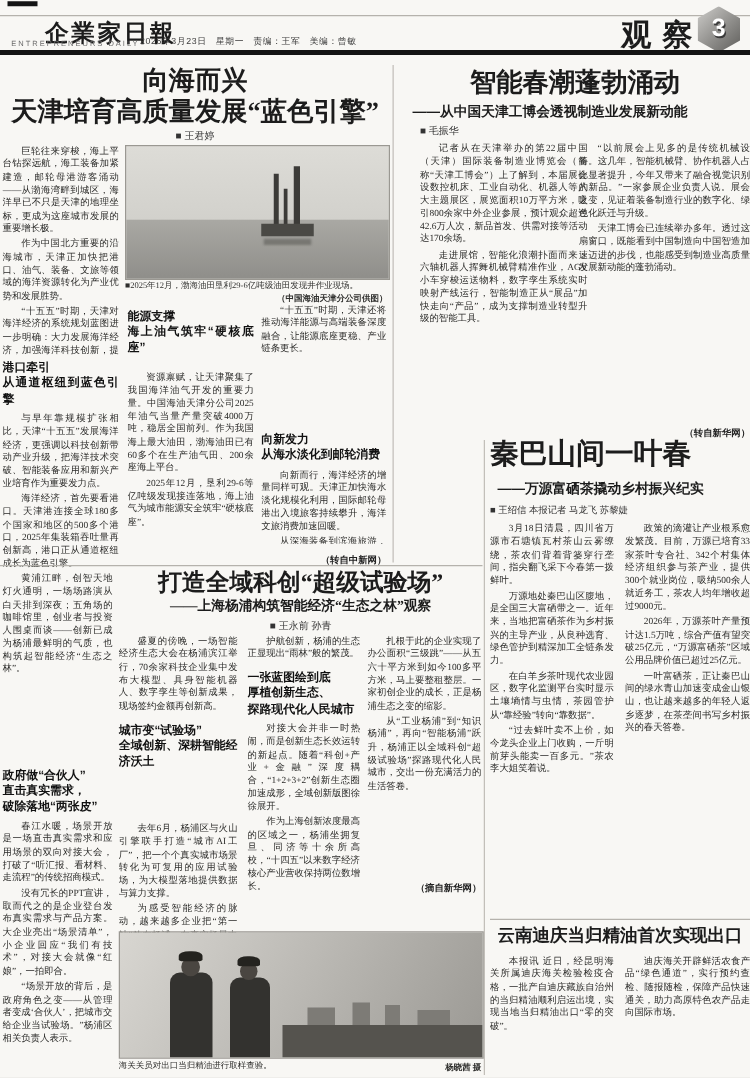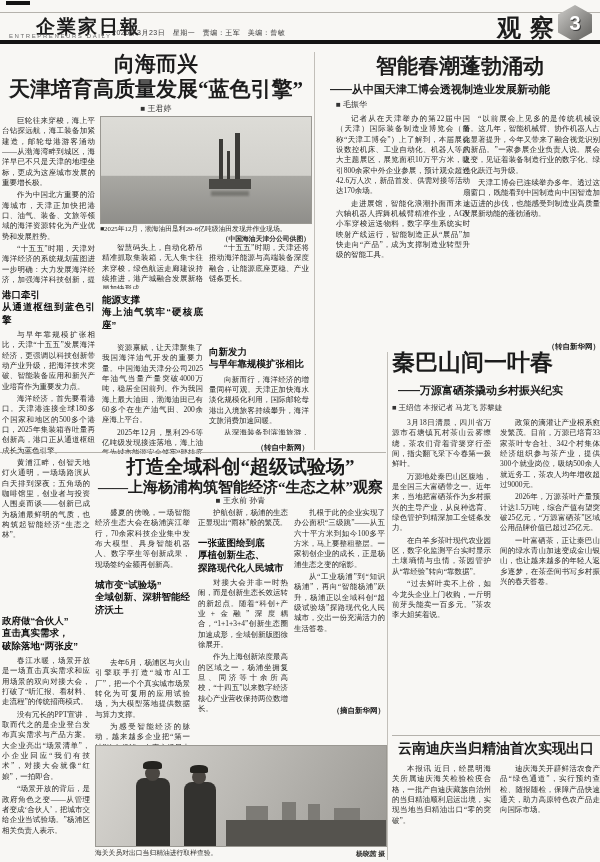--- a/index.html
+++ b/index.html
@@ -89,37 +89,34 @@
       </div>
     <div class="inhead">港口牵引
 从通道枢纽到蓝色引擎</div>
     <div class="seg" style="height:130px;">
         <p class="para">与早年靠规模扩张相比，天津“十五五”发展海洋经济，更强调以科技创新带动产业升级，把海洋技术突破、智能装备应用和新兴产业培育作为重要发力点。</p>
         <p class="para">海洋经济，首先要看港口。天津港连接全球180多个国家和地区的500多个港口，2025年集装箱吞吐量再创新高，港口正从通道枢纽成长为蓝色引擎。</p>
       </div>
   </div>
 
   <div class="abs col" style="left:102px;top:243px;width:101px;height:211px;">
-    <div class="seg" style="height:46px;">
-        <p class="para">智慧码头上，自动化桥吊精准抓取集装箱，无人集卡往来穿梭，绿色航运走廊建设持续推进，港产城融合发展新格局加快形成。</p>
-      </div>
     <div class="inhead">能源支撑
 海上油气筑牢“硬核底座”</div>
     <div class="seg" style="height:128px;margin-top:12px;">
         <p class="para">资源禀赋，让天津聚集了我国海洋油气开发的重要力量。中国海油天津分公司2025年油气当量产量突破4000万吨，稳居全国前列。作为我国海上最大油田，渤海油田已有60多个在生产油气田、200余座海上平台。</p>
         <p class="para">2025年12月，垦利29-6等亿吨级发现接连落地，海上油气为城市能源安全筑牢“硬核底座”。</p>
       </div>
   </div>
 
   <div class="abs col" style="left:209px;top:243px;width:100px;height:211px;">
     <div class="seg" style="height:98px;">
         <p class="para">“十五五”时期，天津还将推动海洋能源与高端装备深度融合，让能源底座更稳、产业链条更长。</p>
       </div>
     <div class="inhead">向新发力
-与早年靠规模扩张相比</div>
+从海水淡化到邮轮消费</div>
     <div class="seg" style="height:60px;">
         <p class="para">向新而行，海洋经济的增量同样可观。天津正加快海水淡化规模化利用，国际邮轮母港出入境旅客持续攀升，海洋文旅消费加速回暖。</p>
         <p class="para">从深海装备到滨海旅游，一个个新增长点正汇聚成天津高质量发展的“蓝色引擎”。</p>
       </div>
     <div class="attrib">（转自中新网）</div>
   </div>
 
   <div class="abs vrule" style="left:314px;top:52px;height:398px;"></div>
 
   <div class="abs h-main" style="left:320px;top:54px;width:280px;font-size:21px;">智能春潮蓬勃涌动</div>
@@ -147,21 +144,21 @@
       <p class="para">“过去鲜叶卖不上价，如今龙头企业上门收购，一斤明前芽头能卖一百多元。”茶农李大姐笑着说。</p>
     </div>
   <div class="abs col" style="left:500px;top:418px;width:100px;height:314px;">
       <p class="para">政策的滴灌让产业根系愈发繁茂。目前，万源已培育33家茶叶专合社、342个村集体经济组织参与茶产业，提供300个就业岗位，吸纳500余人就近务工，茶农人均年增收超过9000元。</p>
       <p class="para">2026年，万源茶叶产量预计达1.5万吨，综合产值有望突破25亿元，“万源富硒茶”区域公用品牌价值已超过25亿元。</p>
       <p class="para">一叶富硒茶，正让秦巴山间的绿水青山加速变成金山银山，也让越来越多的年轻人返乡逐梦，在茶垄间书写乡村振兴的春天答卷。</p>
     </div>
 
   <div class="abs hairline" style="left:0;top:452px;width:386px;"></div>
   <div class="abs h-main" style="left:95px;top:456px;width:291px;font-size:19px;">打造全域科创“超级试验场”</div>
-  <div class="abs h-main" style="left:95px;top:479px;width:291px;font-size:15px;">——上海杨浦构筑智能经济“生态之林”观察</div>
+  <div class="abs h-main" style="left:95px;top:479px;width:291px;font-size:11px;">——上海杨浦构筑智能经济“生态之林”观察</div>
   <div class="abs byline" style="left:95px;top:495px;width:291px;text-align:center;">■ 王永前 孙青</div>
 
   <div class="abs col" style="left:2px;top:458px;width:88px;height:400px;">
     <div class="seg" style="height:152px;">
         <p class="para">黄浦江畔，创智天地灯火通明，一场场路演从白天排到深夜；五角场的咖啡馆里，创业者与投资人围桌而谈——创新已成为杨浦最鲜明的气质，也构筑起智能经济“生态之林”。</p>
       </div>
     <div class="inhead">政府做“合伙人”
 直击真实需求，
 破除落地“两张皮”</div>
     <div class="seg" style="height:198px;">
@@ -184,21 +181,21 @@
   </div>
 
   <div class="abs col" style="left:198px;top:508px;width:90px;height:238px;">
     <div class="seg" style="height:24px;">
         <p class="para">护航创新，杨浦的生态正显现出“雨林”般的繁茂。</p>
       </div>
     <div class="inhead">一张蓝图绘到底
 厚植创新生态、
 探路现代化人民城市</div>
     <div class="seg" style="height:166px;">
-        <p class="para">对接大会并非一时热闹，而是创新生态长效运转的新起点。随着“科创+产业+金融”深度耦合，“1+1+3+4”创新生态圈加速成形，全域创新版图徐徐展开。</p>
+        <p class="para">对接大会并非一时热闹，而是创新生态长效运转的新起点。随着“科创+产业+金融”深度耦合，“1+2+3+2”创新生态圈加速成形，全域创新版图徐徐展开。</p>
         <p class="para">作为上海创新浓度最高的区域之一，杨浦坐拥复旦、同济等十余所高校，“十四五”以来数字经济核心产业营收保持两位数增长。</p>
       </div>
   </div>
 
   <div class="abs col" style="left:294px;top:508px;width:91px;height:186px;">
       <p class="para">扎根于此的企业实现了办公面积“三级跳”——从五六十平方米到如今100多平方米，马上要整租整层。一家初创企业的成长，正是杨浦生态之变的缩影。</p>
       <p class="para">从“工业杨浦”到“知识杨浦”，再向“智能杨浦”跃升，杨浦正以全域科创“超级试验场”探路现代化人民城市，交出一份充满活力的生活答卷。</p>
     </div>
   <div class="abs attrib" style="left:294px;top:698px;width:91px;text-align:right;">（摘自新华网）</div>
 

